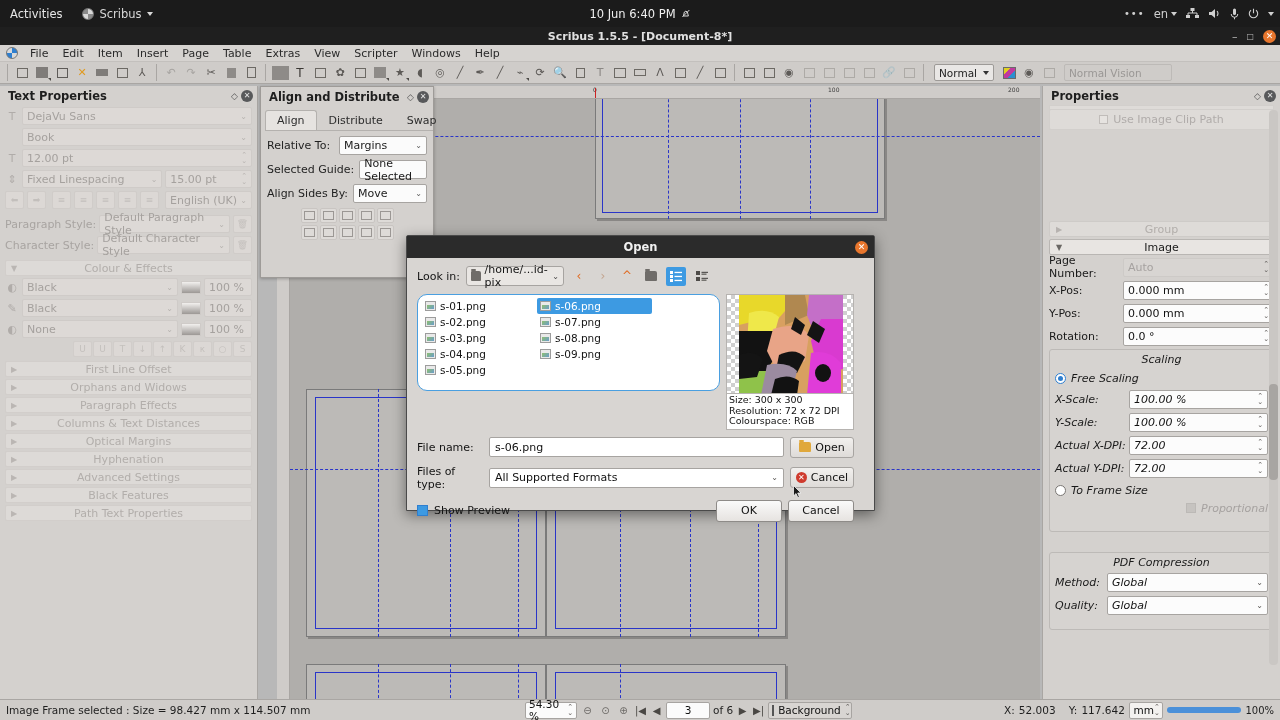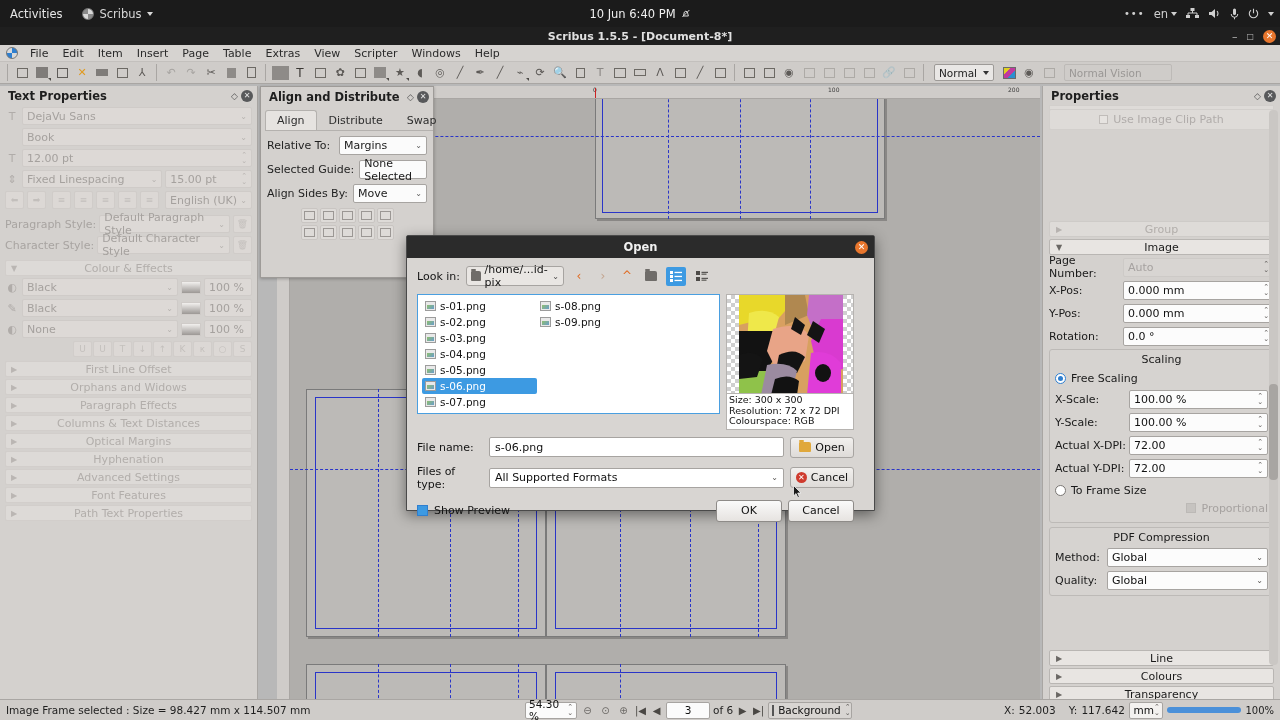--- a/index.html
+++ b/index.html
@@ -185,21 +185,21 @@
   .grp-head .arr{ position:absolute;left:6px;font-size:8px;color:#6a6764;}
   .prrow{ display:flex;align-items:center;height:20px;margin-bottom:3px;}
   .prlabel{ width:74px; font-size:11px; color:#1a1a1a;}
   .prfield{
     flex:1; height:19px;background:#fcfcfc;border:1px solid #a7a4a1;border-radius:2px;
     display:flex;align-items:center;padding:0 4px;font-size:11px;color:#111;
   }
   .prfield.dis{ background:#d8d5d2;border-color:#cdcac7;color:#a6a2a0; }
   .prfield .sp{ margin-left:auto;color:#5c5956;font-size:7px;line-height:6px;text-align:center;}
   .prfield .chev{ margin-left:auto; color:#5c5956; font-size:8px;}
-  .boxgrp{ border:1px solid #bdbab7;border-radius:3px;padding:3px 5px 5px 5px;margin-bottom:4px;background:#d6d3d0;}
+  .boxgrp{ border:1px solid #bdbab7;border-radius:3px;padding:3px 5px 14px 5px;margin-bottom:20px;background:#d6d3d0;font-style:italic;}
   .boxgrp .ttl{ text-align:center;font-size:11px;color:#1a1a1a;margin-bottom:3px;}
   .radio{ width:11px;height:11px;border-radius:50%;border:1.4px solid #7a7774;background:#fff;
           display:inline-block;position:relative;margin-right:5px; flex:none;}
   .radio.on{ border-color:#2f7fd0; }
   .radio.on::after{content:"";position:absolute;left:2px;top:2px;width:5px;height:5px;border-radius:50%;background:#2f7fd0;}
   .radrow{ display:flex;align-items:center;height:18px;font-size:11px;color:#1a1a1a;}
   .chkdis{ width:10px;height:10px;background:#c6c3c0;border:1px solid #bcb9b6;display:inline-block;margin-right:5px;}
   .scrollbar{
     position:absolute; right:2px; top:0; width:9px; background:#cac7c4; border-radius:4px;
   }
@@ -260,21 +260,21 @@
   .filearea{ display:flex; gap:6px; }
   .places{
     width:58px;height:100px;background:#fff;border:1px solid #b6b3b0;border-radius:2px;
     padding:3px 2px; display:flex;flex-direction:column;gap:4px;
   }
   .placeitem{ display:flex;align-items:center;gap:3px;font-size:10.5px;color:#141414; padding:1px 2px;}
   .pc-icon{ width:12px;height:10px;background:linear-gradient(#c36bbf,#8c3f8a);border:1px solid #5d5d5d;border-radius:1px;}
   .fl-icon{ width:12px;height:10px;background:#8a5b63;border-radius:1px 2px 1px 1px;position:relative;}
   .fl-icon::before{content:"";position:absolute;top:-2px;left:0;width:5px;height:2px;background:#8a5b63;border-radius:1px;}
   .filelist{
-    flex:1;height:120px;background:#fff;border:1px solid #4a9fe0;border-radius:0;
+    flex:1;height:97px;background:#fff;border:1px solid #4a9fe0;border-radius:10px;
     padding:3px 4px; display:flex; flex-direction:column; flex-wrap:wrap; align-content:flex-start;align-items:flex-end;
   }
   .fileitem{ display:flex;align-items:center;gap:4px;height:16px;width:115px;padding:0 3px;
              font-size:10.5px;color:#141414;border-radius:2px;}
   .fileitem.sel{ background:#3d9ae2; color:#fff; }
   .img-icon{ width:11px;height:10px;background:#e9e9e9;border:1px solid #9c9c9c;position:relative;flex:none;}
   .img-icon::after{content:"";position:absolute;left:1px;bottom:1px;width:7px;height:4px;
                    background:linear-gradient(135deg,#8fbf6f,#6a9ccc);}
   .previewpane{ width:128px; }
   .previewimg{ width:128px;height:100px;border:1px solid #b6b3b0;
@@ -635,21 +635,21 @@
     <div class="sectionD">
         <span class="arr">▶</span>
         <span>Hyphenation</span>
       </div>
     <div class="sectionD">
         <span class="arr">▶</span>
         <span>Advanced Settings</span>
       </div>
     <div class="sectionD">
         <span class="arr">▶</span>
-        <span>Font Features</span>
+        <span>Black Features</span>
       </div>
     <div class="sectionD">
         <span class="arr">▶</span>
         <span>Path Text Properties</span>
       </div>
   </div>
 </div>
 
 <div id="ruler-h">
   <div class="rh-lab" style="left:43px;">-100</div>

